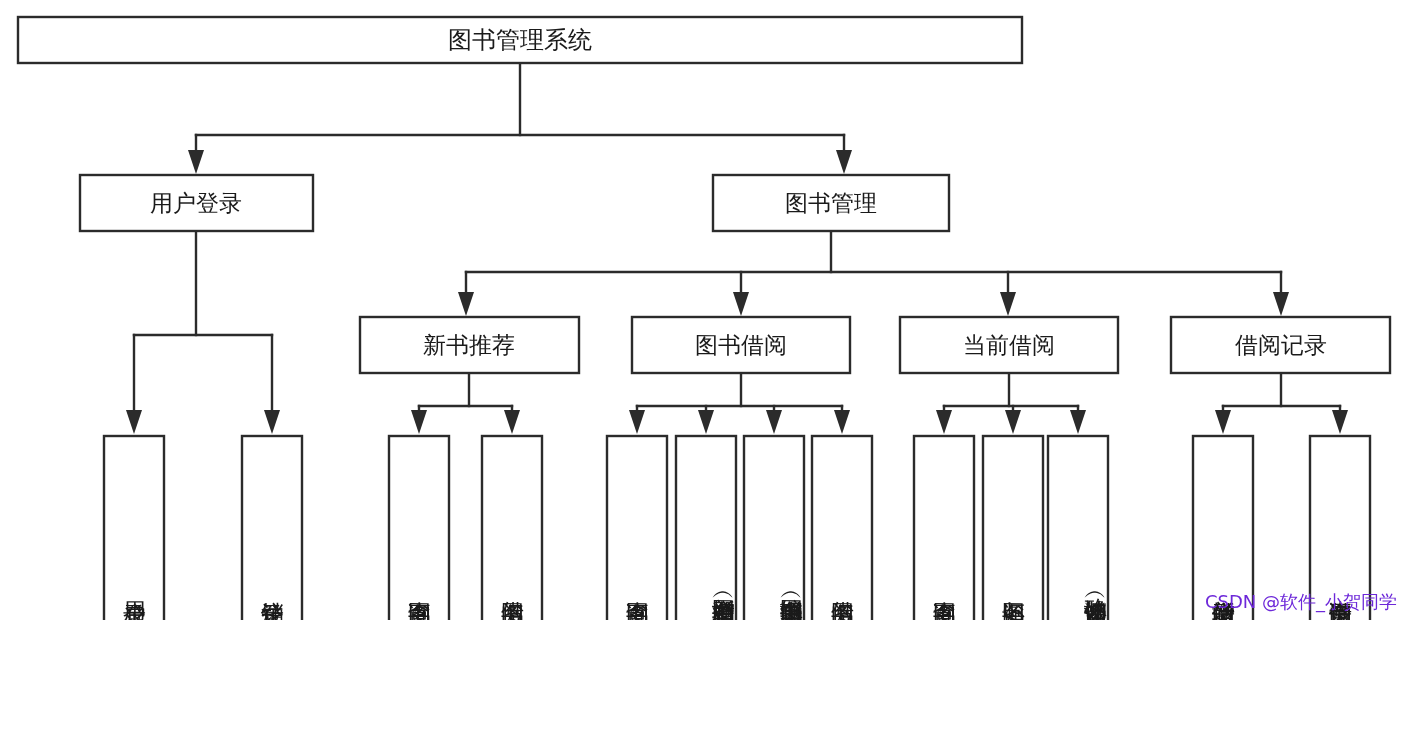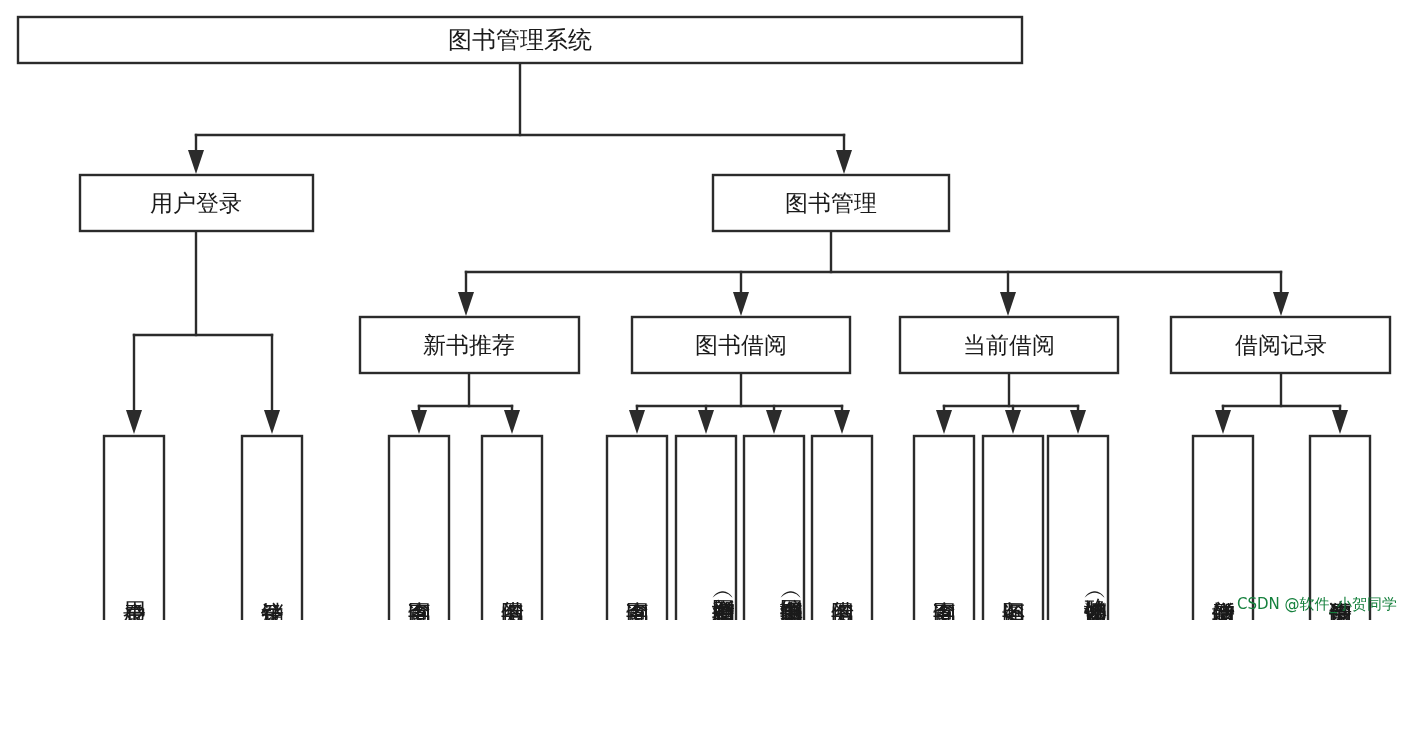--- a/index.html
+++ b/index.html
@@ -61,22 +61,22 @@
     align-items: center;
     justify-content: center;
     white-space: nowrap;
     pointer-events: none;
   }
   .watermark {
     position: absolute;
     right: 8px;
     bottom: 6px;
     font-family: "DejaVu Sans", "Liberation Sans", sans-serif;
-    font-size: 15px;
-    color: #15803d;
+    font-size: 18px;
+    color: #6d28d9;
     white-space: nowrap;
   }
 </style>
 </head>
 <body>
 
 <div id="canvas">
 
   <svg id="diagram" viewBox="0 0 1405 747">
 

